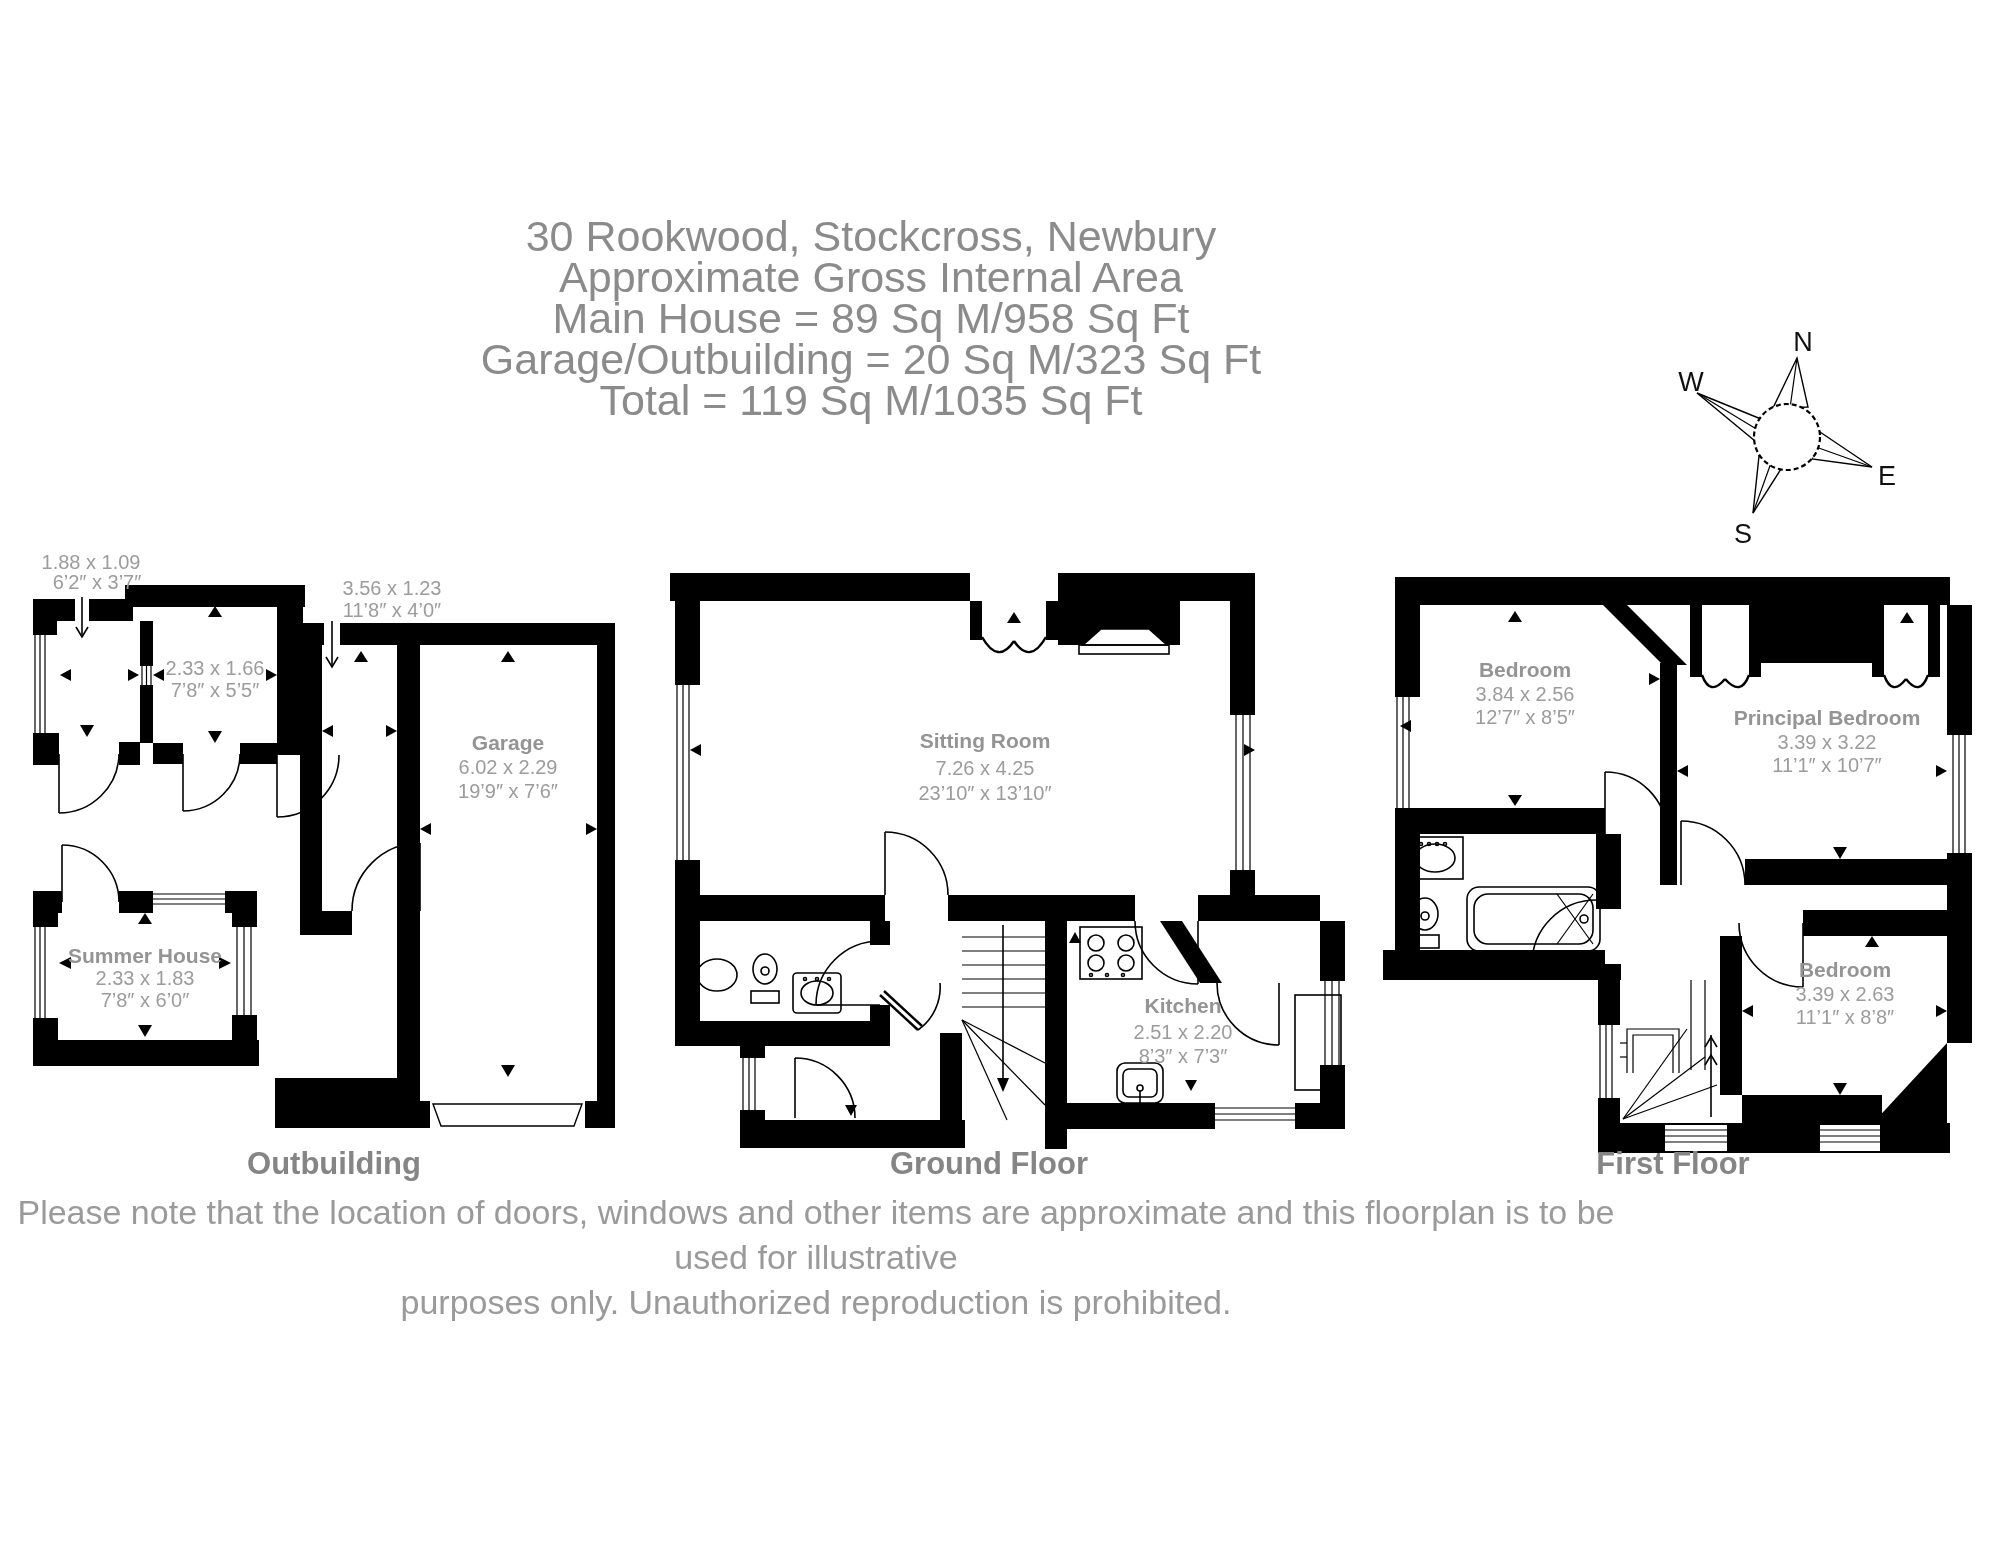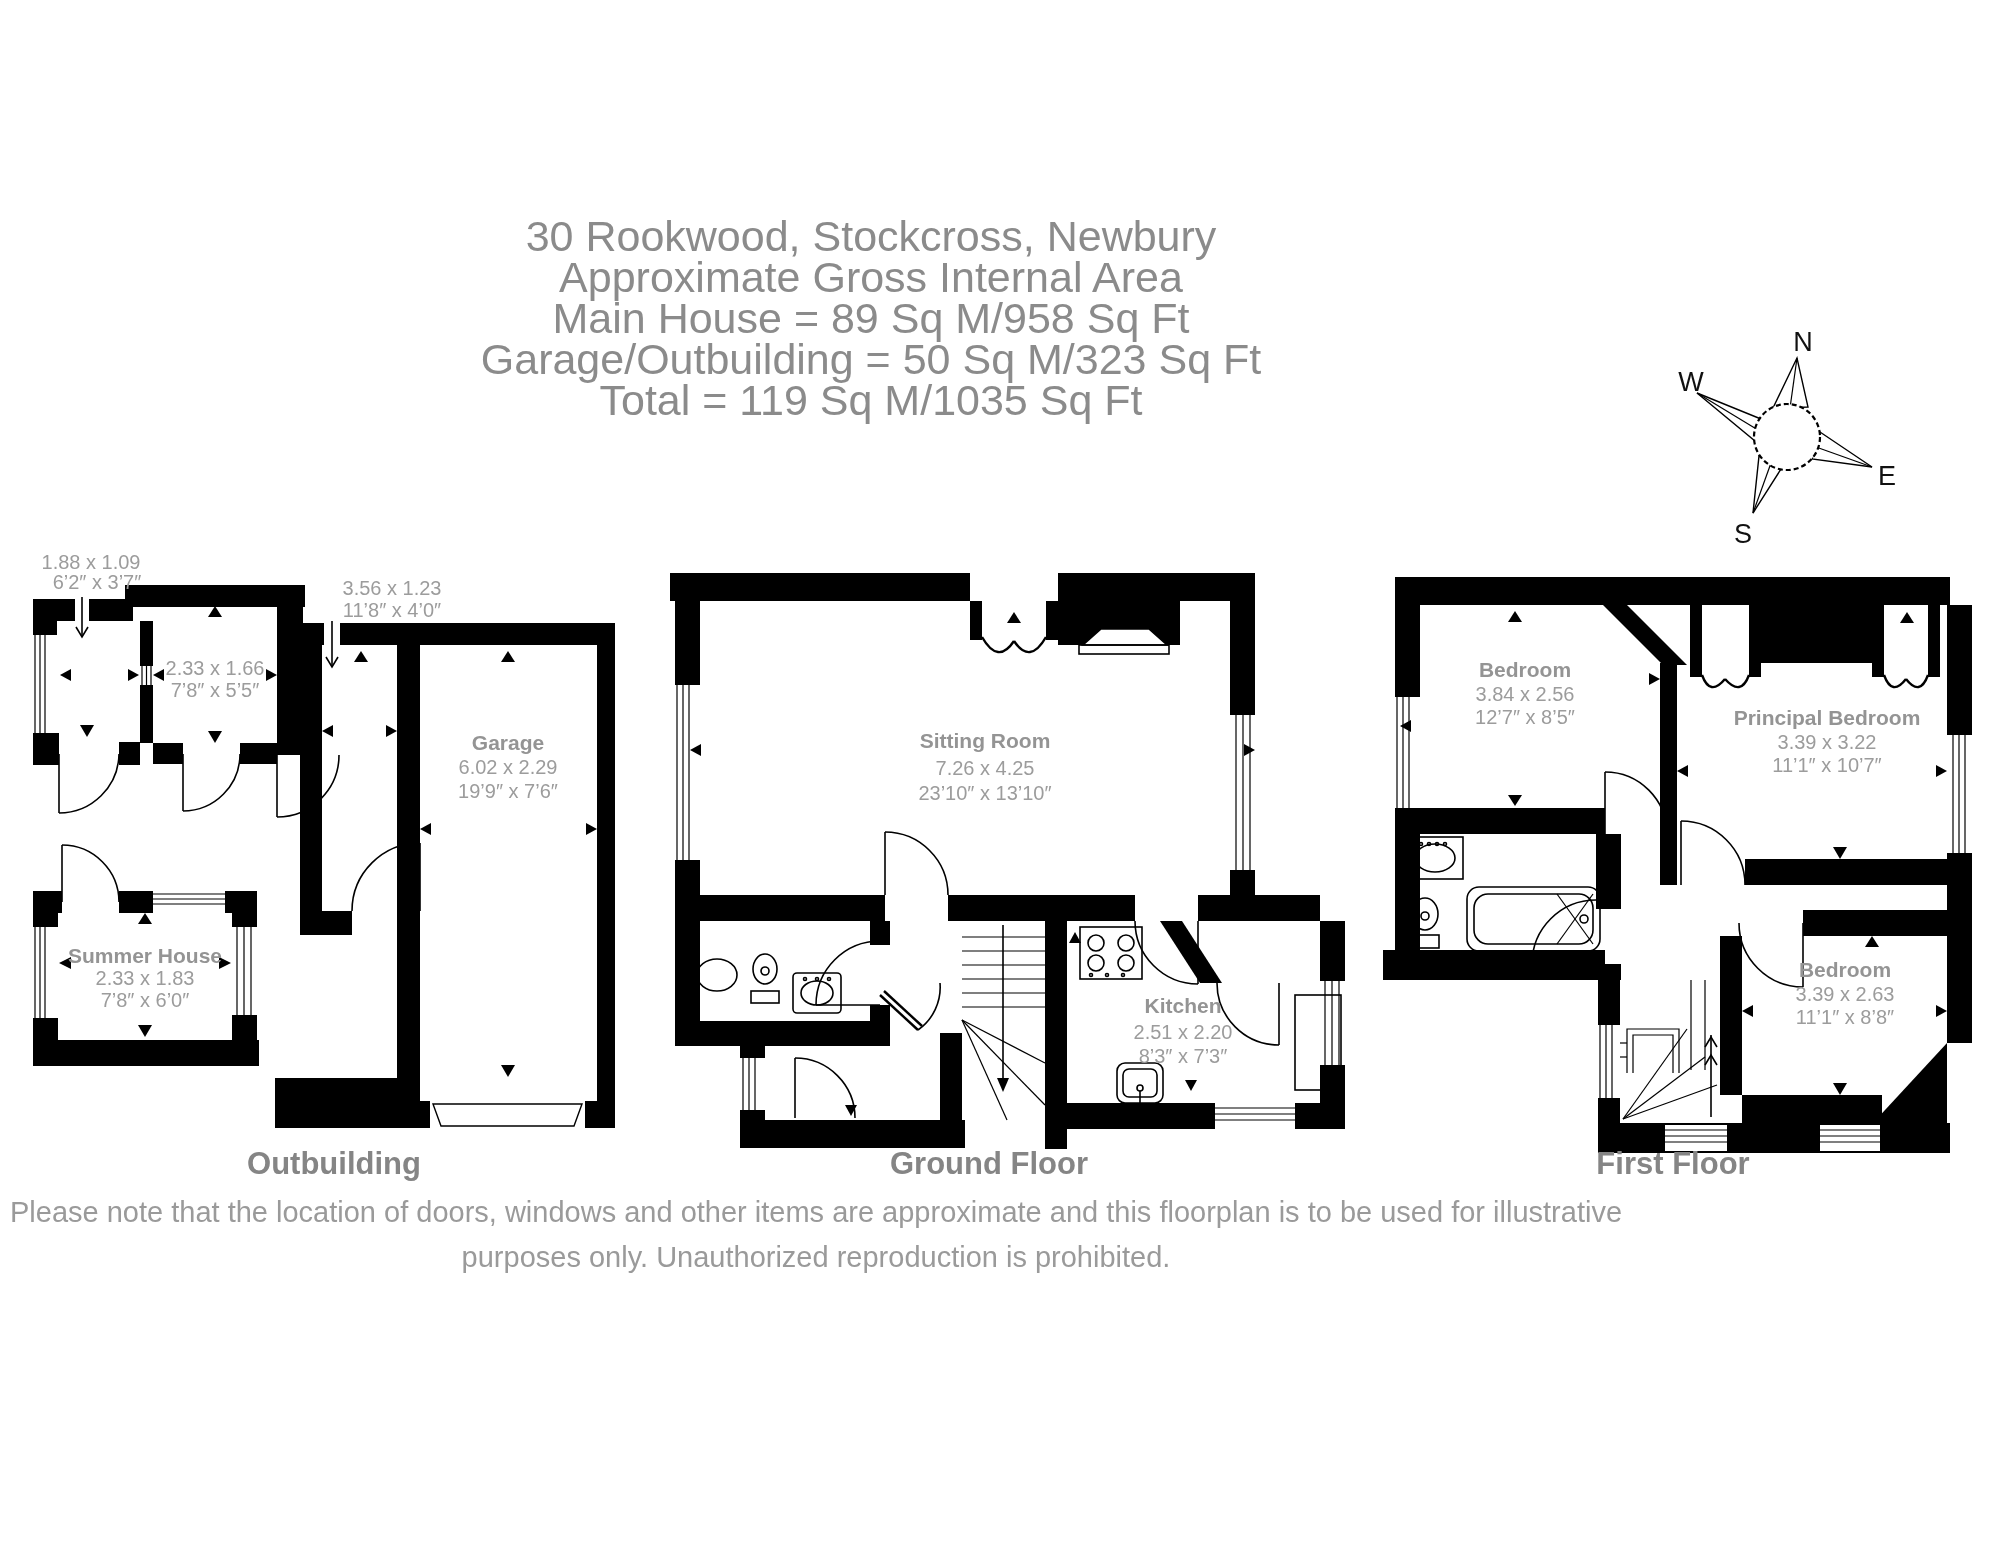--- a/index.html
+++ b/index.html
@@ -11,42 +11,42 @@
     position:absolute;left:0;top:216px;width:1742px;text-align:center;
     color:#8b8b8b;font-size:43px;line-height:41px;font-weight:400;letter-spacing:0px;
   }
   .plan{position:absolute;}
   .floor-label{
     position:absolute;width:400px;text-align:center;top:1146px;
     color:#858585;font-size:31px;font-weight:700;
   }
   .disclaimer{
     position:absolute;left:0;top:1190px;width:1632px;text-align:center;
-    color:#9a9a9a;font-size:29px;line-height:45px;font-weight:400;
+    color:#9a9a9a;font-size:34px;line-height:45px;font-weight:400;
   }
   
   .wall{fill:#000;stroke:none;}
   .thin{fill:none;stroke:#000;stroke-width:1.6;}
   .thin2{fill:none;stroke:#000;stroke-width:2.4;}
   .glz{fill:none;stroke:#000;stroke-width:1.2;}
   .whitefill{fill:#fff;stroke:none;}
   .whitebox{fill:#fff;stroke:#000;stroke-width:1.4;}
   .arrowhead{fill:#000;stroke:none;}
   .rname{font-family:"Liberation Sans",sans-serif;font-size:21px;font-weight:700;fill:#949494;}
   .rdim{font-family:"Liberation Sans",sans-serif;font-size:20px;font-weight:400;fill:#9c9c9c;}
   .cletter{font-family:"Liberation Sans",sans-serif;font-size:27px;font-weight:500;fill:#111;}
 </style>
 </head>
 <body>
 
 <div class="title-block">
   <div>30 Rookwood, Stockcross, Newbury</div>
   <div>Approximate Gross Internal Area</div>
   <div>Main House = 89 Sq M/958 Sq Ft</div>
-  <div>Garage/Outbuilding = 50 Sq M/323 Sq Ft</div>
+  <div>Garage/Outbuilding = 20 Sq M/323 Sq Ft</div>
   <div>Total = 119 Sq M/1035 Sq Ft</div>
 </div>
 
 <svg class="plan" style="left:1675px;top:325px" width="230" height="230" viewBox="0 0 230 230">
   <g>
     <polygon class="whitebox" points="122,33 98,83 133,82"></polygon>
     <line class="glz" x1="122" y1="33" x2="115" y2="83"></line>
     <polygon class="whitebox" points="197,142 145,107 137,134"></polygon>
     <line class="glz" x1="197" y1="142" x2="141" y2="122"></line>
     <polygon class="whitebox" points="78,188 106,144 84,131"></polygon>

